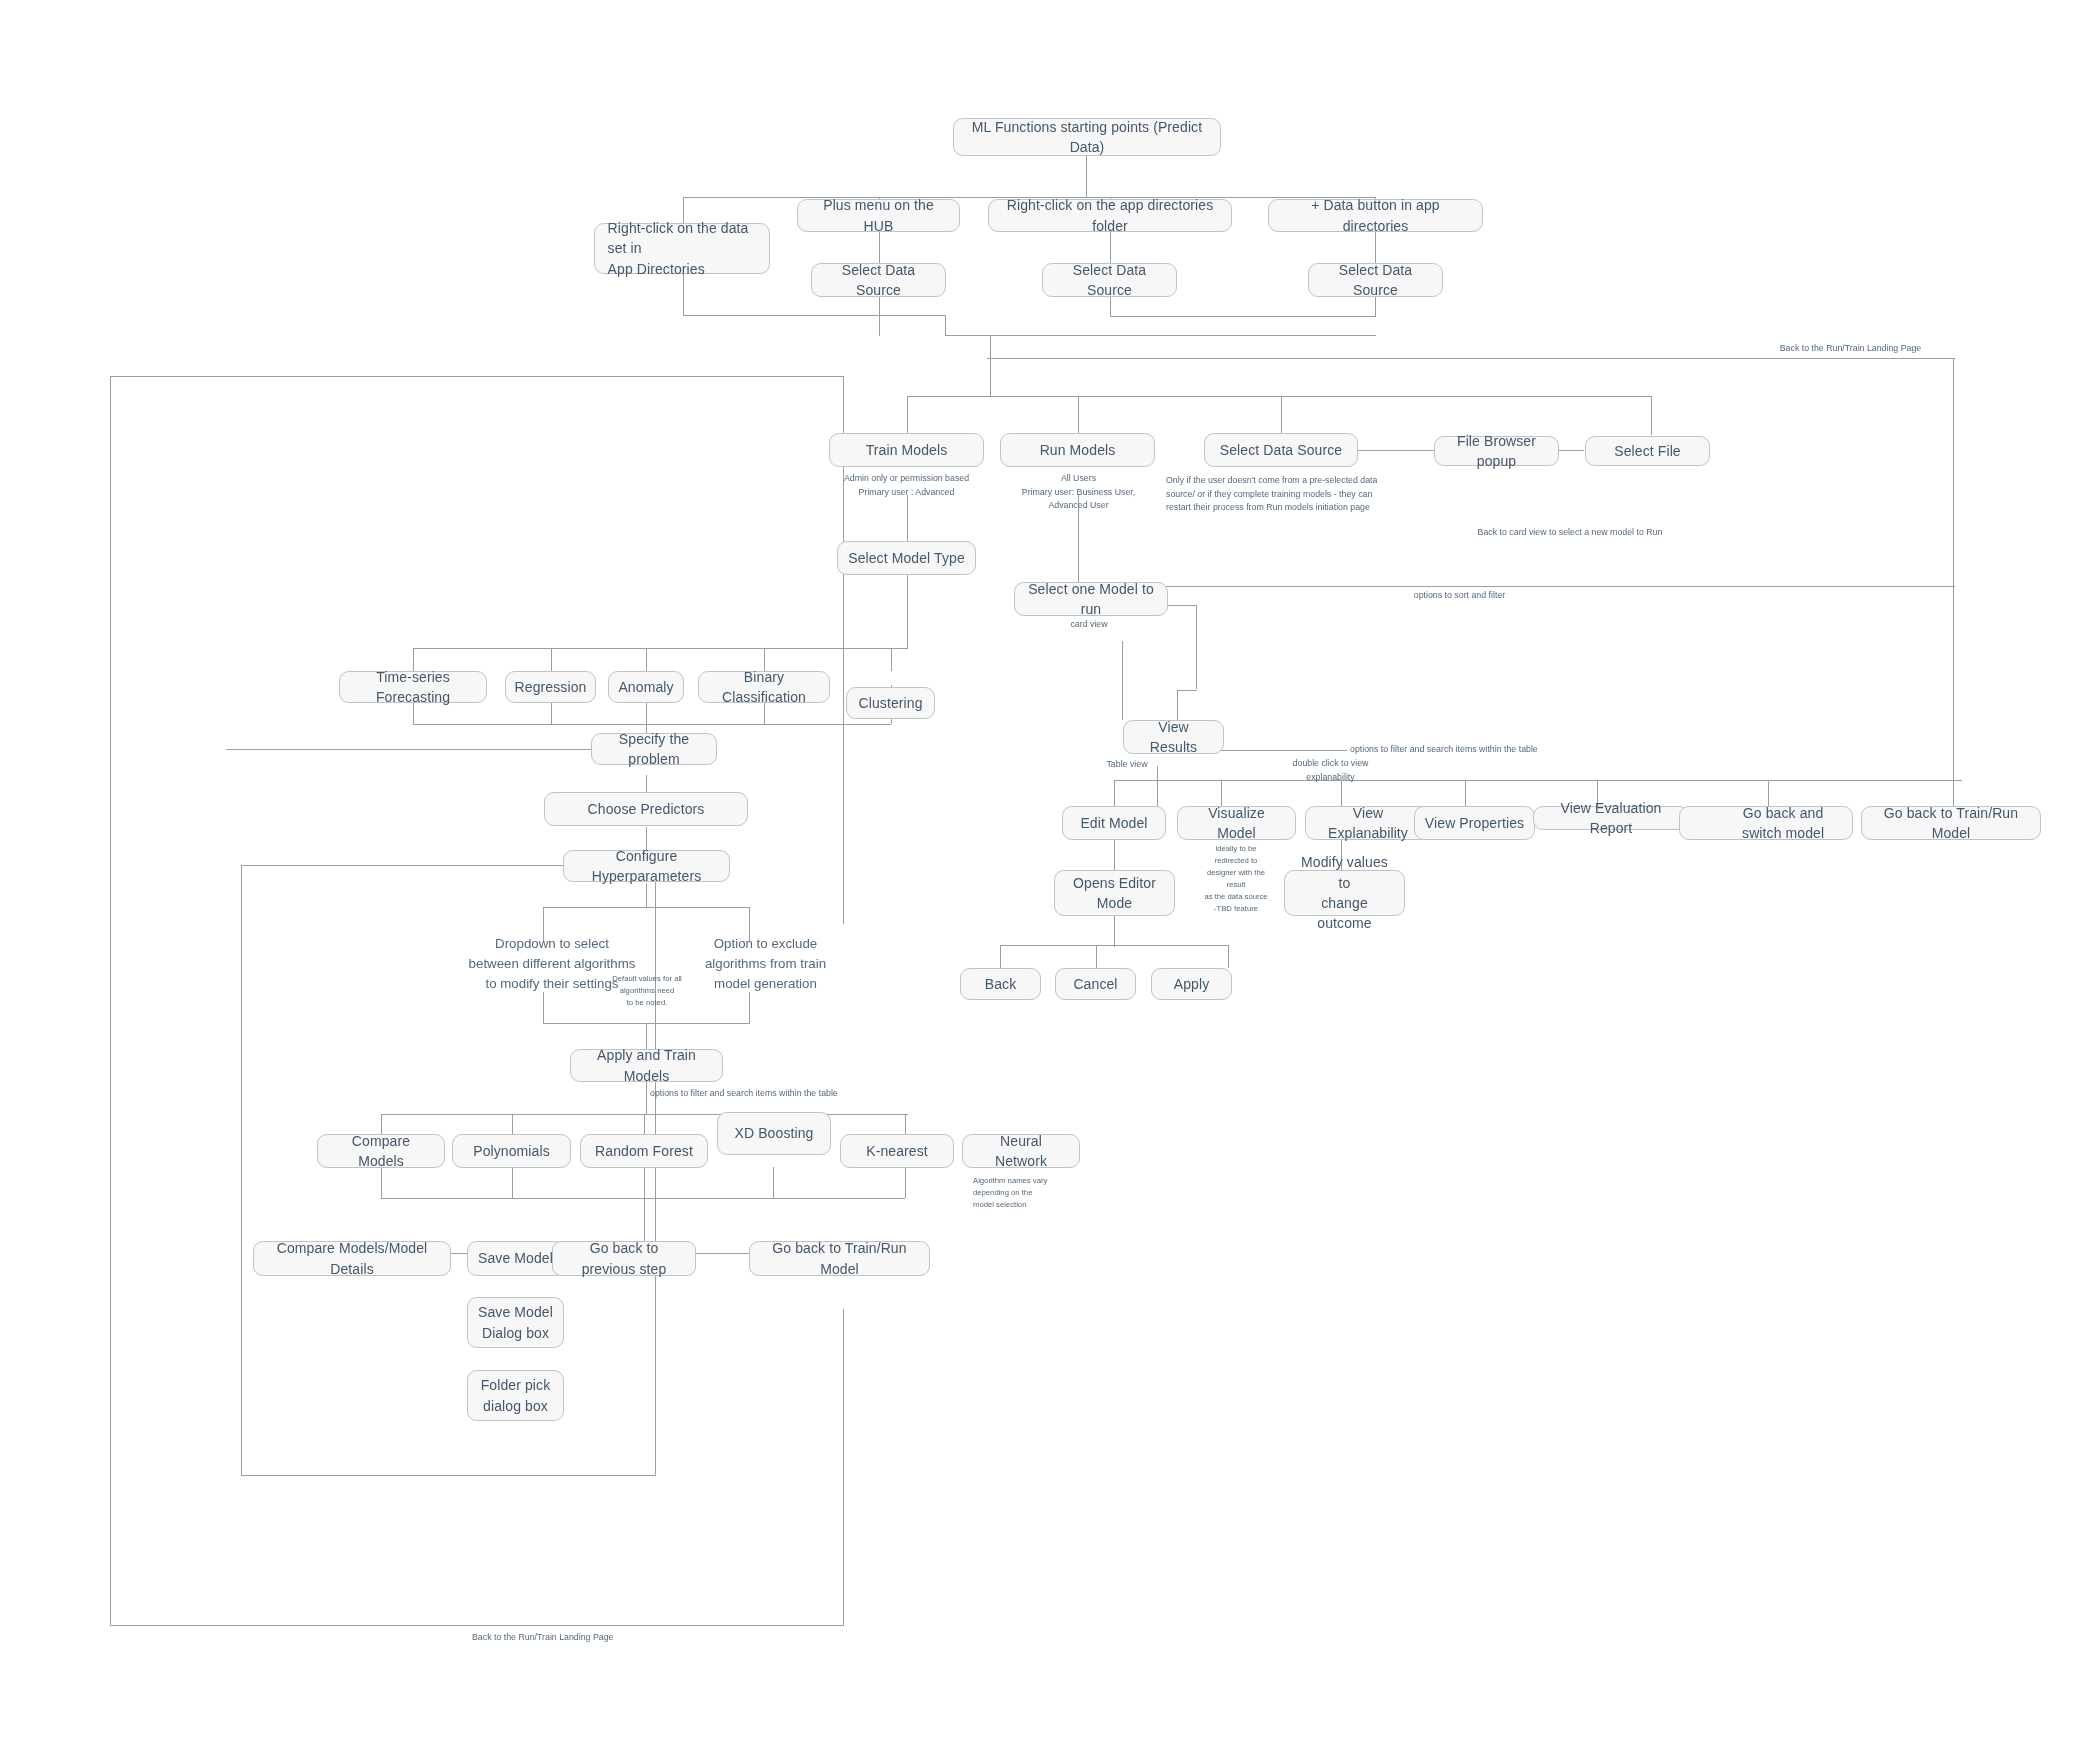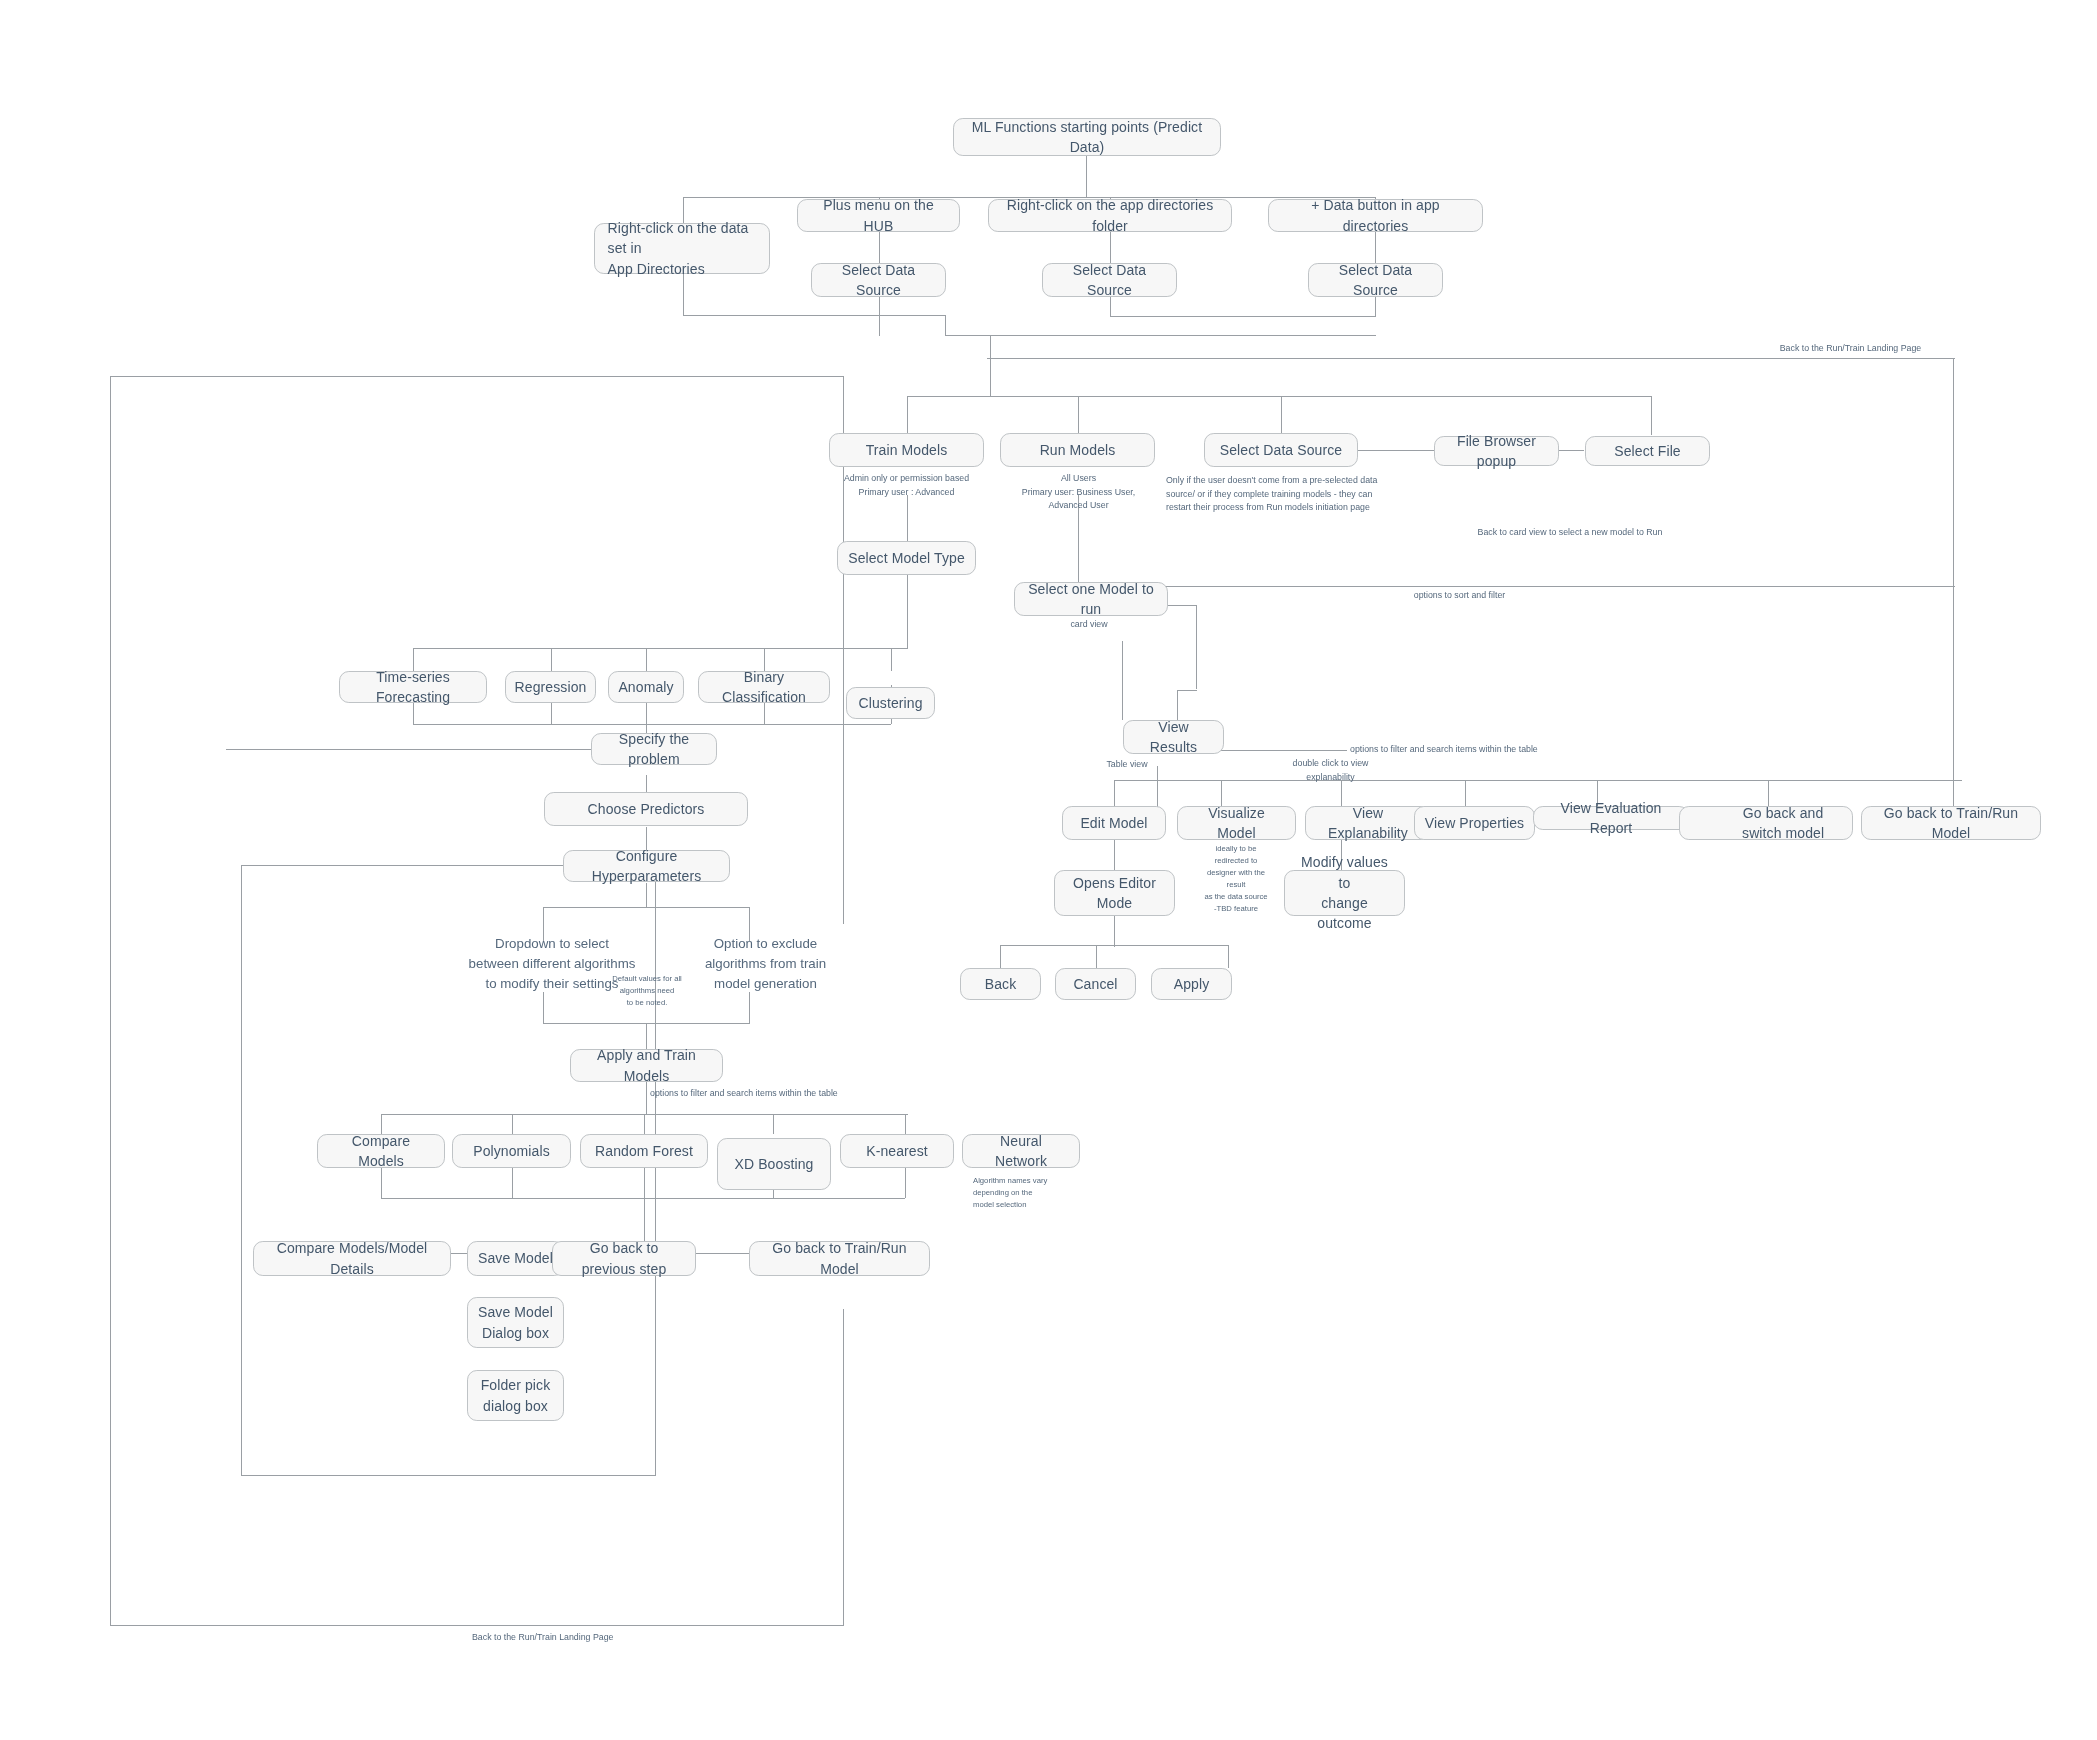--- a/index.html
+++ b/index.html
@@ -293,21 +293,21 @@
   <div class="node" style="left:570px; top:1049px; width:153px; height:33px;">Apply and Train Models</div>
 
   <div class="note sm left" style="left:650px; top:1087px; width:225px;">options to filter and search items within the table</div>
 
   <div class="node" style="left:317px; top:1134px; width:128px; height:34px;">Compare Models</div>
 
   <div class="node" style="left:452px; top:1134px; width:119px; height:34px;">Polynomials</div>
 
   <div class="node" style="left:580px; top:1134px; width:128px; height:34px;">Random Forest</div>
 
-  <div class="node" style="left:717px; top:1138px; width:114px; height:52px;">XD Boosting</div>
+  <div class="node" style="left:717px; top:1112px; width:114px; height:43px;">XD Boosting</div>
 
   <div class="node" style="left:840px; top:1134px; width:114px; height:34px;">K-nearest</div>
 
   <div class="node" style="left:962px; top:1134px; width:118px; height:34px;">Neural Network</div>
 
   <div class="note xs left" style="left:973px; top:1175px; width:126px;">Algorithm names vary
 depending on the
 model selection</div>
 
   <div class="node" style="left:253px; top:1241px; width:198px; height:35px;">Compare Models/Model Details</div>

